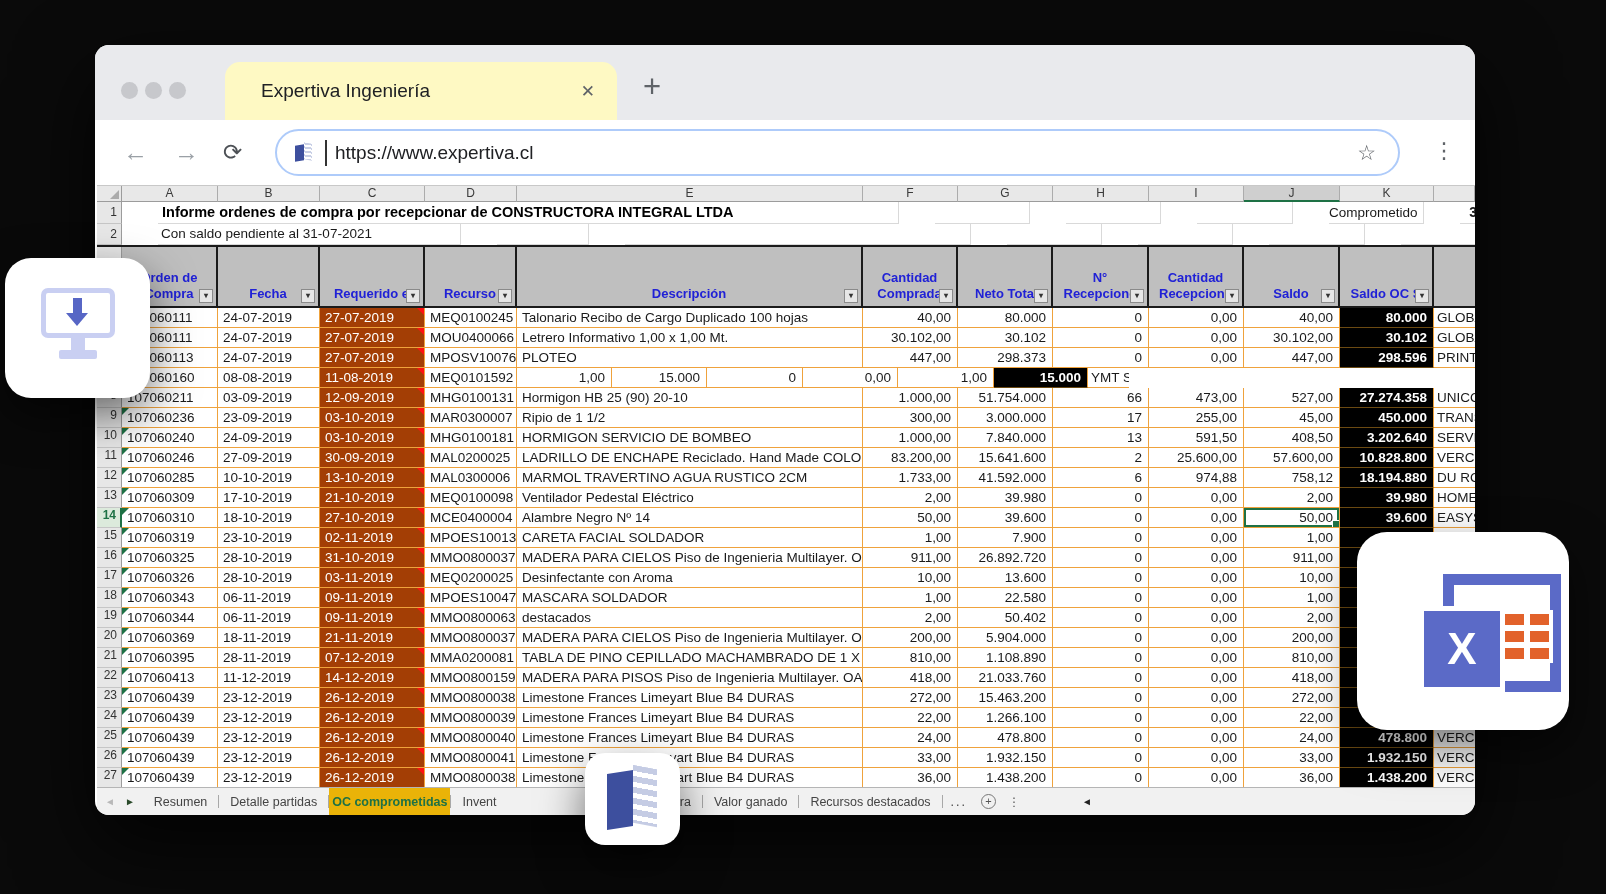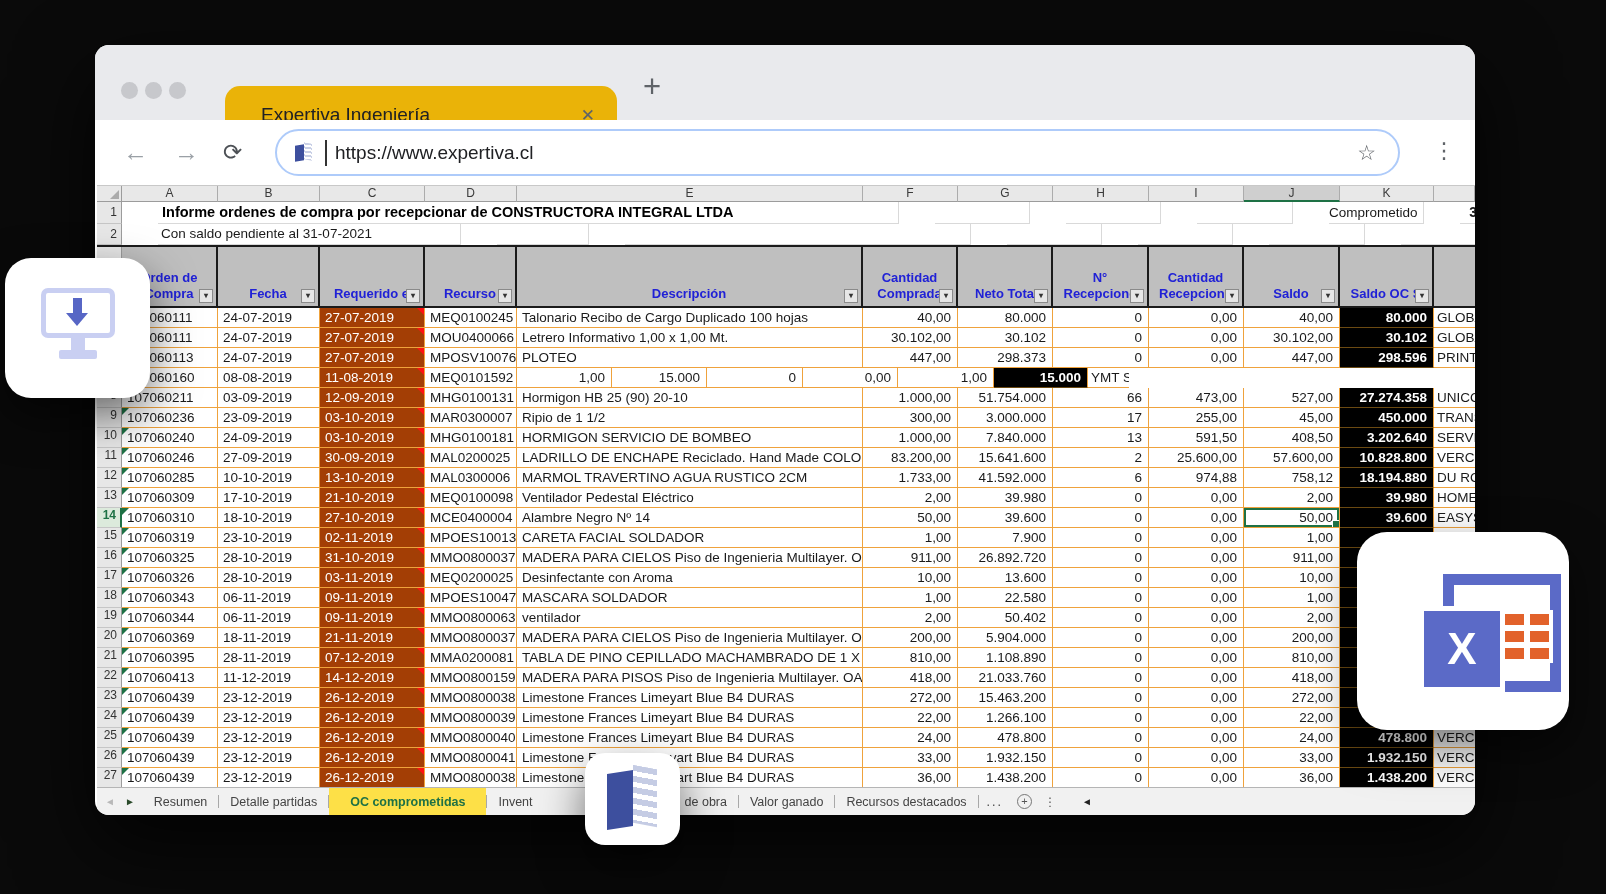--- a/index.html
+++ b/index.html
@@ -10,22 +10,22 @@
   body{background:#0a0a0a; font-family:"Liberation Sans",sans-serif;}
   .stage{position:relative; width:1606px; height:894px; background:#0a0a0a; overflow:hidden;}
 
   
   .window{position:absolute; left:95px; top:45px; width:1380px; height:770px;
     background:#fff; border-radius:14px; overflow:hidden;
     box-shadow:0 30px 80px rgba(0,0,0,.8);}
   .tabstrip{position:relative; height:75px; background:var(--chrome);}
   .dot{position:absolute; top:37px; width:17px; height:17px; border-radius:50%; background:#C7C8CC;}
   .dot.d1{left:26px}.dot.d2{left:50px}.dot.d3{left:74px}
-  .btab{position:absolute; left:130px; top:17px; width:392px; height:58px; background:#eab308;
-    border-radius:15px 15px 0 0; display:flex; align-items:center; padding:0 22px;margin-top:24px;}
+  .btab{position:absolute; left:130px; top:17px; width:392px; height:58px; background:#fef9c3;
+    border-radius:15px 15px 0 0; display:flex; align-items:center; padding:0 22px;}
   .btab-title{font-size:19px; color:#202124; margin-left:14px; flex:1;}
   .btab-close{font-size:17px; color:#5F6368; cursor:default;}
   .newtab{position:absolute; left:548px; top:24px; font-size:31px; color:#5F6368; font-weight:400;}
 
   .toolbar{position:relative; height:65px; background:#fff; display:flex; align-items:center;}
   .navic{font-size:25px; color:#9AA0A6;}
   .navic.back{margin-left:28px}.navic.fwd{margin-left:26px}
   .navic.reload{margin-left:24px; color:#4d5156; font-size:23px;}
   .urlpill{position:absolute; left:180px; top:9px; width:1125px; height:47px; border:2px solid #AECBFA;
     border-radius:24px; background:#fff; display:flex; align-items:center; padding:0 18px;}
@@ -91,21 +91,21 @@
   .dcell.sel{box-shadow:inset 0 0 0 2px var(--green); z-index:2;}
   .dcell.sel::after{content:''; position:absolute; right:-1px; bottom:-1px; width:6px; height:6px;
     background:var(--green); border:1px solid #fff;}
 
   .sheettabs{position:absolute; left:2px; top:742px; width:1378px; height:28px; background:#F1F1F1;
     border-top:1px solid #B5B5B5; display:flex; align-items:stretch; font-size:12.5px; color:#444;}
   .tnav{display:flex; align-items:center; padding:0 8px; gap:10px;}
   .tnav .tn1{color:#B8B8B8; font-size:10px;}
   .tnav .tn2{color:#2a4a2a; font-size:10px;}
   .stab{display:flex; align-items:center; padding:6px 11px; white-space:nowrap;}
-  .stab.active{background:#fde047; color:var(--green); font-weight:bold; padding:0 21px;}
+  .stab.active{background:#eab308; color:var(--green); font-weight:bold; padding:0 3px;}
   .tsep{width:1px; height:13px; background:#A8A8A8; align-self:center;}
   .tmore{display:flex; align-items:center; padding:0 8px; letter-spacing:2px;}
   .taddwrap{display:flex; align-items:center; padding:0 6px;}
   .tadd{width:15px; height:15px; border:1px solid #777; border-radius:50%; color:#555;
     font-size:11px; line-height:13px; text-align:center;}
   .tkebab{display:flex; align-items:center; color:#555; padding:0 6px; font-size:12px;}
   .tscroll{position:absolute; left:985px; top:8px; font-size:10px; color:#222;}
 
   
   .card{position:absolute; background:#fff; box-shadow:0 18px 45px rgba(0,0,0,.55);}
@@ -482,21 +482,21 @@
             <div class="dcell w-j ar">1,00</div>
             <div class="dcell w-k ar koc"></div>
             <div class="dcell w-l al lend"></div>
           </div>
           <div class="drow">
             <div class="gut">19</div>
             <div class="dcell w-a al">107060344<i class="tg"></i></div>
             <div class="dcell w-b al">06-11-2019</div>
             <div class="dcell w-c al req">09-11-2019<i class="tr"></i></div>
             <div class="dcell w-d al">MMO0800063</div>
-            <div class="dcell w-e al">ventilador</div>
+            <div class="dcell w-e al">destacados</div>
             <div class="dcell w-f ar">2,00</div>
             <div class="dcell w-g ar">50.402</div>
             <div class="dcell w-h ar">0</div>
             <div class="dcell w-i ar">0,00</div>
             <div class="dcell w-j ar">2,00</div>
             <div class="dcell w-k ar koc"></div>
             <div class="dcell w-l al lend"></div>
           </div>
           <div class="drow">
             <div class="gut">20</div>

